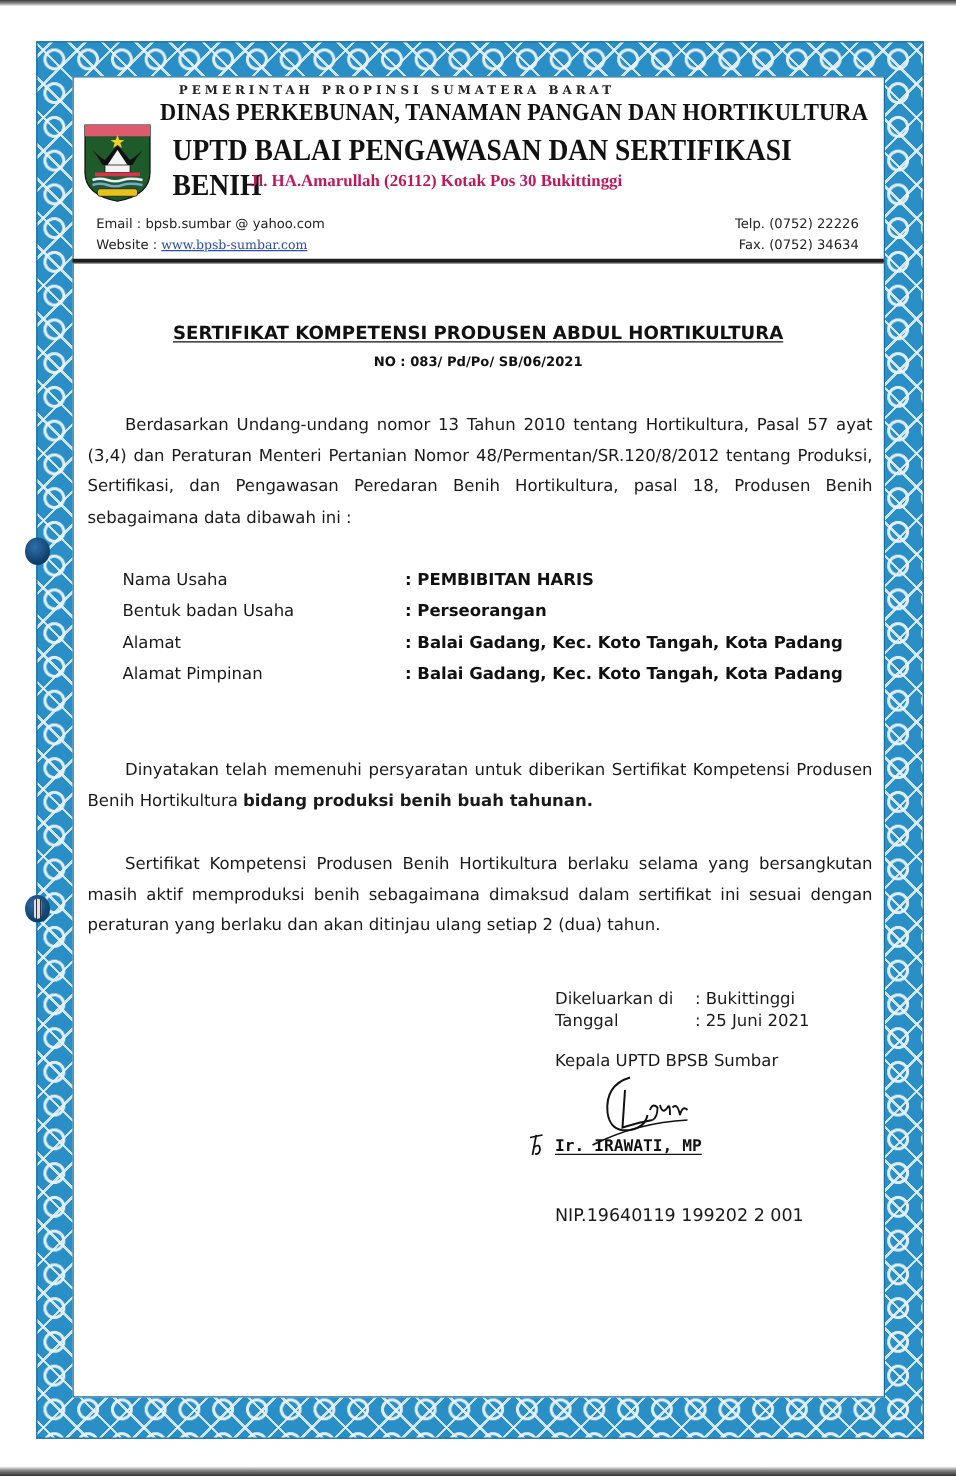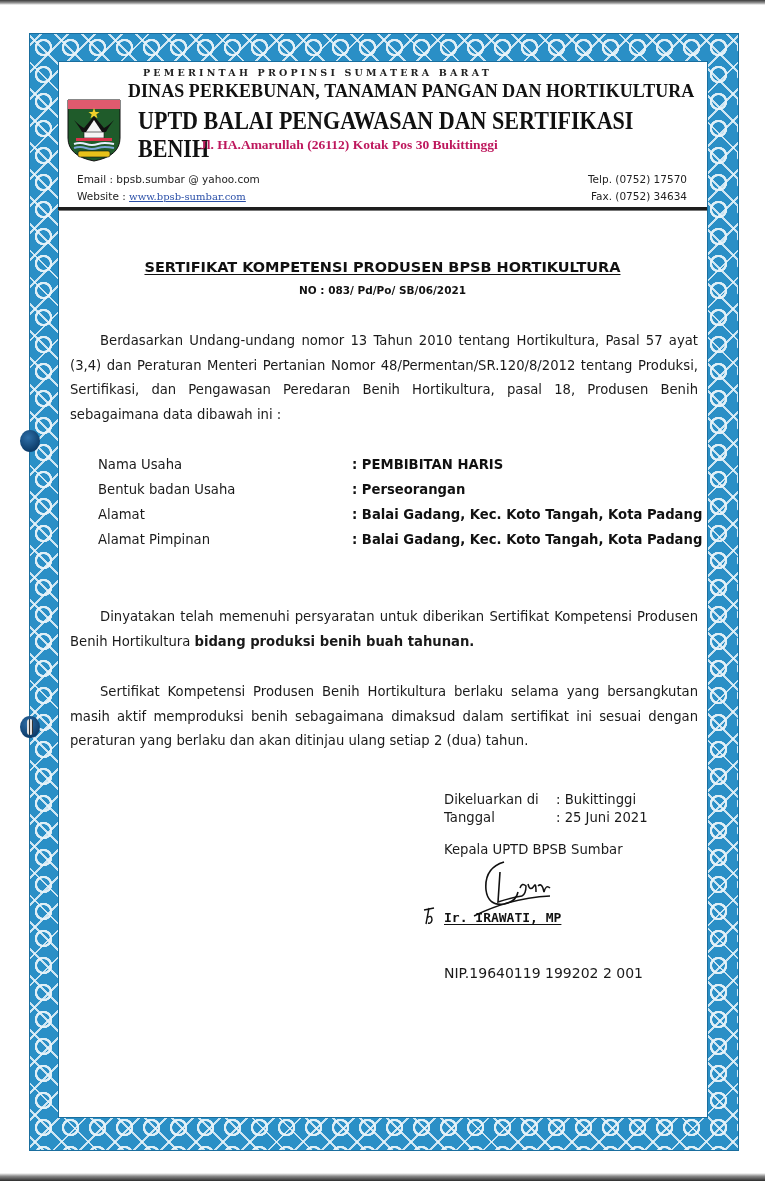--- a/index.html
+++ b/index.html
@@ -57,21 +57,21 @@
     font-weight: bold; font-size: 10.5px; color: #111; }
 
   .para { position: absolute; left: 70px; width: 628px; font-size: 13.2px; line-height: 24.6px;
     text-align: justify; color: #1a1a1a; }
   .para .indent { display: inline-block; width: 30px; }
   .p1 { top: 329px; }
   .p2 { top: 605px; }
   .p3 { top: 680px; }
 
   .data-table { position: absolute; left: 98px; top: 452px; }
-  .row { display: flex; height: 25px; align-items: center; font-size: 13.2px; gap: 28px; }
+  .row { display: flex; height: 25px; align-items: center; font-size: 13.2px; }
   .row .lbl { width: 226px; color: #1a1a1a; }
   .row .val { font-weight: bold; color: #111; }
 
   .issued { position: absolute; left: 444px; top: 791px; font-size: 13.2px; line-height: 18px; }
   .issued .k { display: inline-block; width: 112px; }
   .kepala { position: absolute; left: 444px; top: 842px; font-size: 13.2px; }
   .signature { position: absolute; left: 470px; top: 858px; width: 110px; height: 60px; }
   .initial { position: absolute; left: 422px; top: 906px; width: 14px; height: 20px; }
   .signer { position: absolute; left: 444px; top: 910px; font-family: "DejaVu Sans Mono", monospace;
     font-weight: bold; font-size: 13px; text-decoration: underline; text-underline-offset: 2px; color: #111; }
@@ -110,26 +110,26 @@
 
 <div class="contact left">
   <div>
     <span>Email : </span><span>bpsb.sumbar @ yahoo.com</span>
   </div>
   <div>
     <span>Website : </span><span class="link">www.bpsb-sumbar.com</span>
   </div>
 </div>
 <div class="contact right">
-  <div>Telp. (0752) 17570</div>
+  <div>Telp. (0752) 22226</div>
   <div>Fax. (0752) 34634</div>
 </div>
 <div class="divider"></div>
 
-<div class="title">SERTIFIKAT KOMPETENSI PRODUSEN BPSB HORTIKULTURA</div>
+<div class="title">SERTIFIKAT KOMPETENSI PRODUSEN ABDUL HORTIKULTURA</div>
 <div class="number">NO : 083/ Pd/Po/ SB/06/2021</div>
 
 <div class="para p1"><span class="indent"></span><span>Berdasarkan Undang-undang nomor 13 Tahun 2010 tentang Hortikultura, Pasal 57 ayat (3,4) dan Peraturan Menteri Pertanian Nomor 48/Permentan/SR.120/8/2012 tentang Produksi, Sertifikasi, dan Pengawasan Peredaran Benih Hortikultura, pasal 18, Produsen Benih sebagaimana data dibawah ini :</span></div>
 
 <div class="data-table">
   <div class="row">
     <span class="lbl">Nama Usaha</span>
     <span class="val">: PEMBIBITAN HARIS</span>
   </div>
   <div class="row">

